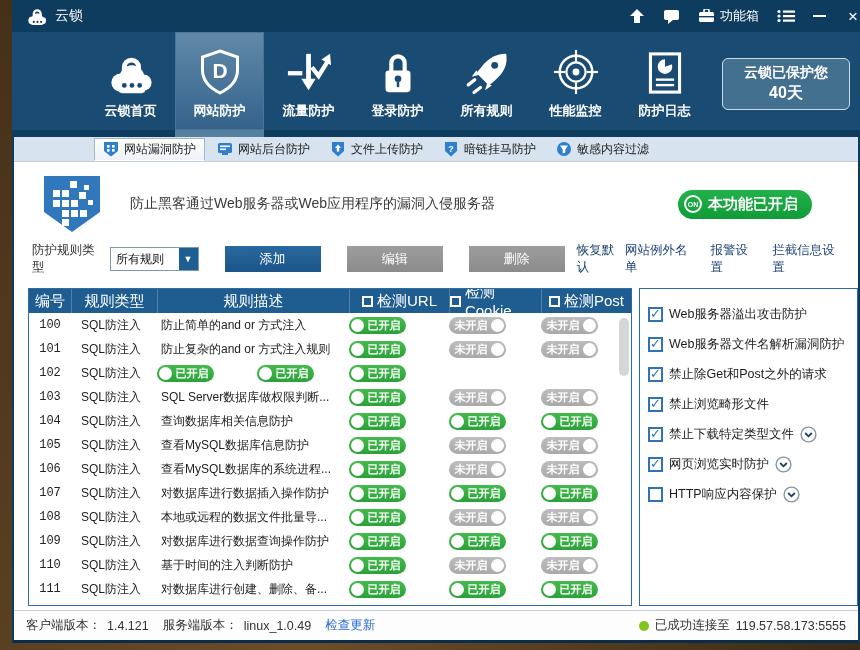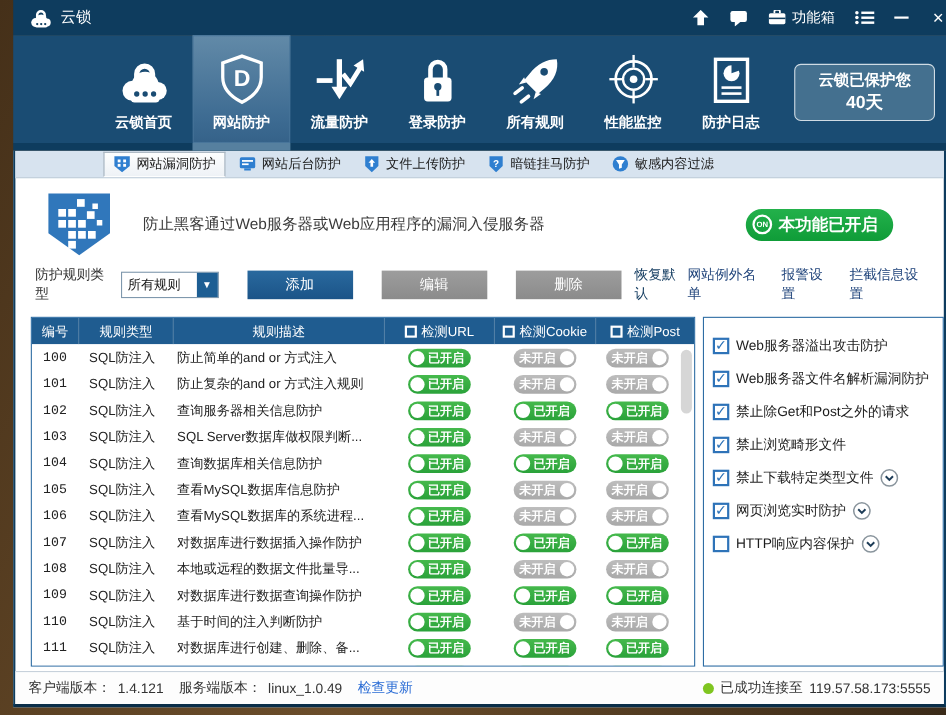--- a/index.html
+++ b/index.html
@@ -56,31 +56,31 @@
   .btn.add { background:linear-gradient(180deg,#29699e,#1b5488); }
   .btn.gray { background:linear-gradient(180deg,#9d9d9d,#8b8b8b); }
   .restore { font-size:12.5px; color:#173f63; margin-left:12px; }
   .ctl-links { margin-left:auto; display:flex; gap:14px; }
   .ctl-links span { font-size:12.5px; color:#20447b; }
 
   .main-cols { display:flex; margin:16px 0 0 14px; gap:7px; }
 
   
   .rules-table { width:604px; height:318px; border:1px solid #2e6da4; overflow:hidden; }
-  .thead { height:24px; background:#1f5c90; display:flex; align-items:center; color:#fff; font-size:12px; }
+  .thead { height:24px; background:#1f5c90; display:flex; align-items:center; color:#fff; font-size:15px; }
   .hc { display:flex; align-items:center; justify-content:center; height:24px; border-left:1px solid #517fa6; }
   .hc:first-child { border-left:none; }
   .hid{width:42px;} .htype{width:86px;} .hdesc{width:192px;} .hurl{width:100px;} .hck{width:92px;} .hpost{width:90px; border-right:none;}
   .hcb { width:11px; height:11px; border:2px solid #fff; margin-right:4px; display:inline-block; }
   .tbody { position:relative; height:292px; overflow:hidden; background:#fff; }
   .trow { display:flex; align-items:center; height:24px; font-size:12px; color:#222; }
   .cid { width:42px; text-align:center;font-family:Liberation Mono, monospace; }
   .ctype { width:86px; padding-left:10px; }
   .cdesc { width:192px; padding-left:4px; white-space:nowrap; overflow:hidden; }
-  .ctog { display:flex; justify-content:center; }
+  .ctog { display:flex; }
   .t1{width:100px;} .t2{width:92px;} .t3{width:76px;}
   .pill { width:57px; height:17px; border-radius:9px; display:inline-flex; align-items:center; padding:0 2px; color:#fff; font-size:11px; font-weight:bold; }
   .pill .knob { width:13px; height:13px; border-radius:50%; background:#fff; flex:0 0 auto; }
   .pill .txt { flex:1; text-align:center; }
   .pill.on  { background:linear-gradient(180deg,#45b94c,#2aa23a); }
   .pill.off { background:linear-gradient(180deg,#bdbdbd,#a9a9a9); flex-direction:row-reverse; }
   .sbthumb { position:absolute; right:2px; top:5px; width:10px; height:58px; background:#d6d6d6; border-radius:6px; }
 
   
   .side-panel { width:219px; height:318px; border:1px solid #2e6da4; padding:10px 8px; background:#fff; }
@@ -408,21 +408,20 @@
                   <span class="ctog t3">
                     <span class="pill off">
                       <span class="knob"></span>
                       <span class="txt">未开启</span>
                     </span>
                   </span>
                 </div>
                 <div class="trow">
                   <span class="cid">102</span>
                   <span class="ctype">SQL防注入</span>
-                  <span class="cdesc">查询服务器相关信息防护</span>
                   <span class="ctog t1">
                     <span class="pill on">
                       <span class="knob"></span>
                       <span class="txt">已开启</span>
                     </span>
                   </span>
                   <span class="ctog t2">
                     <span class="pill on">
                       <span class="knob"></span>
                       <span class="txt">已开启</span>

